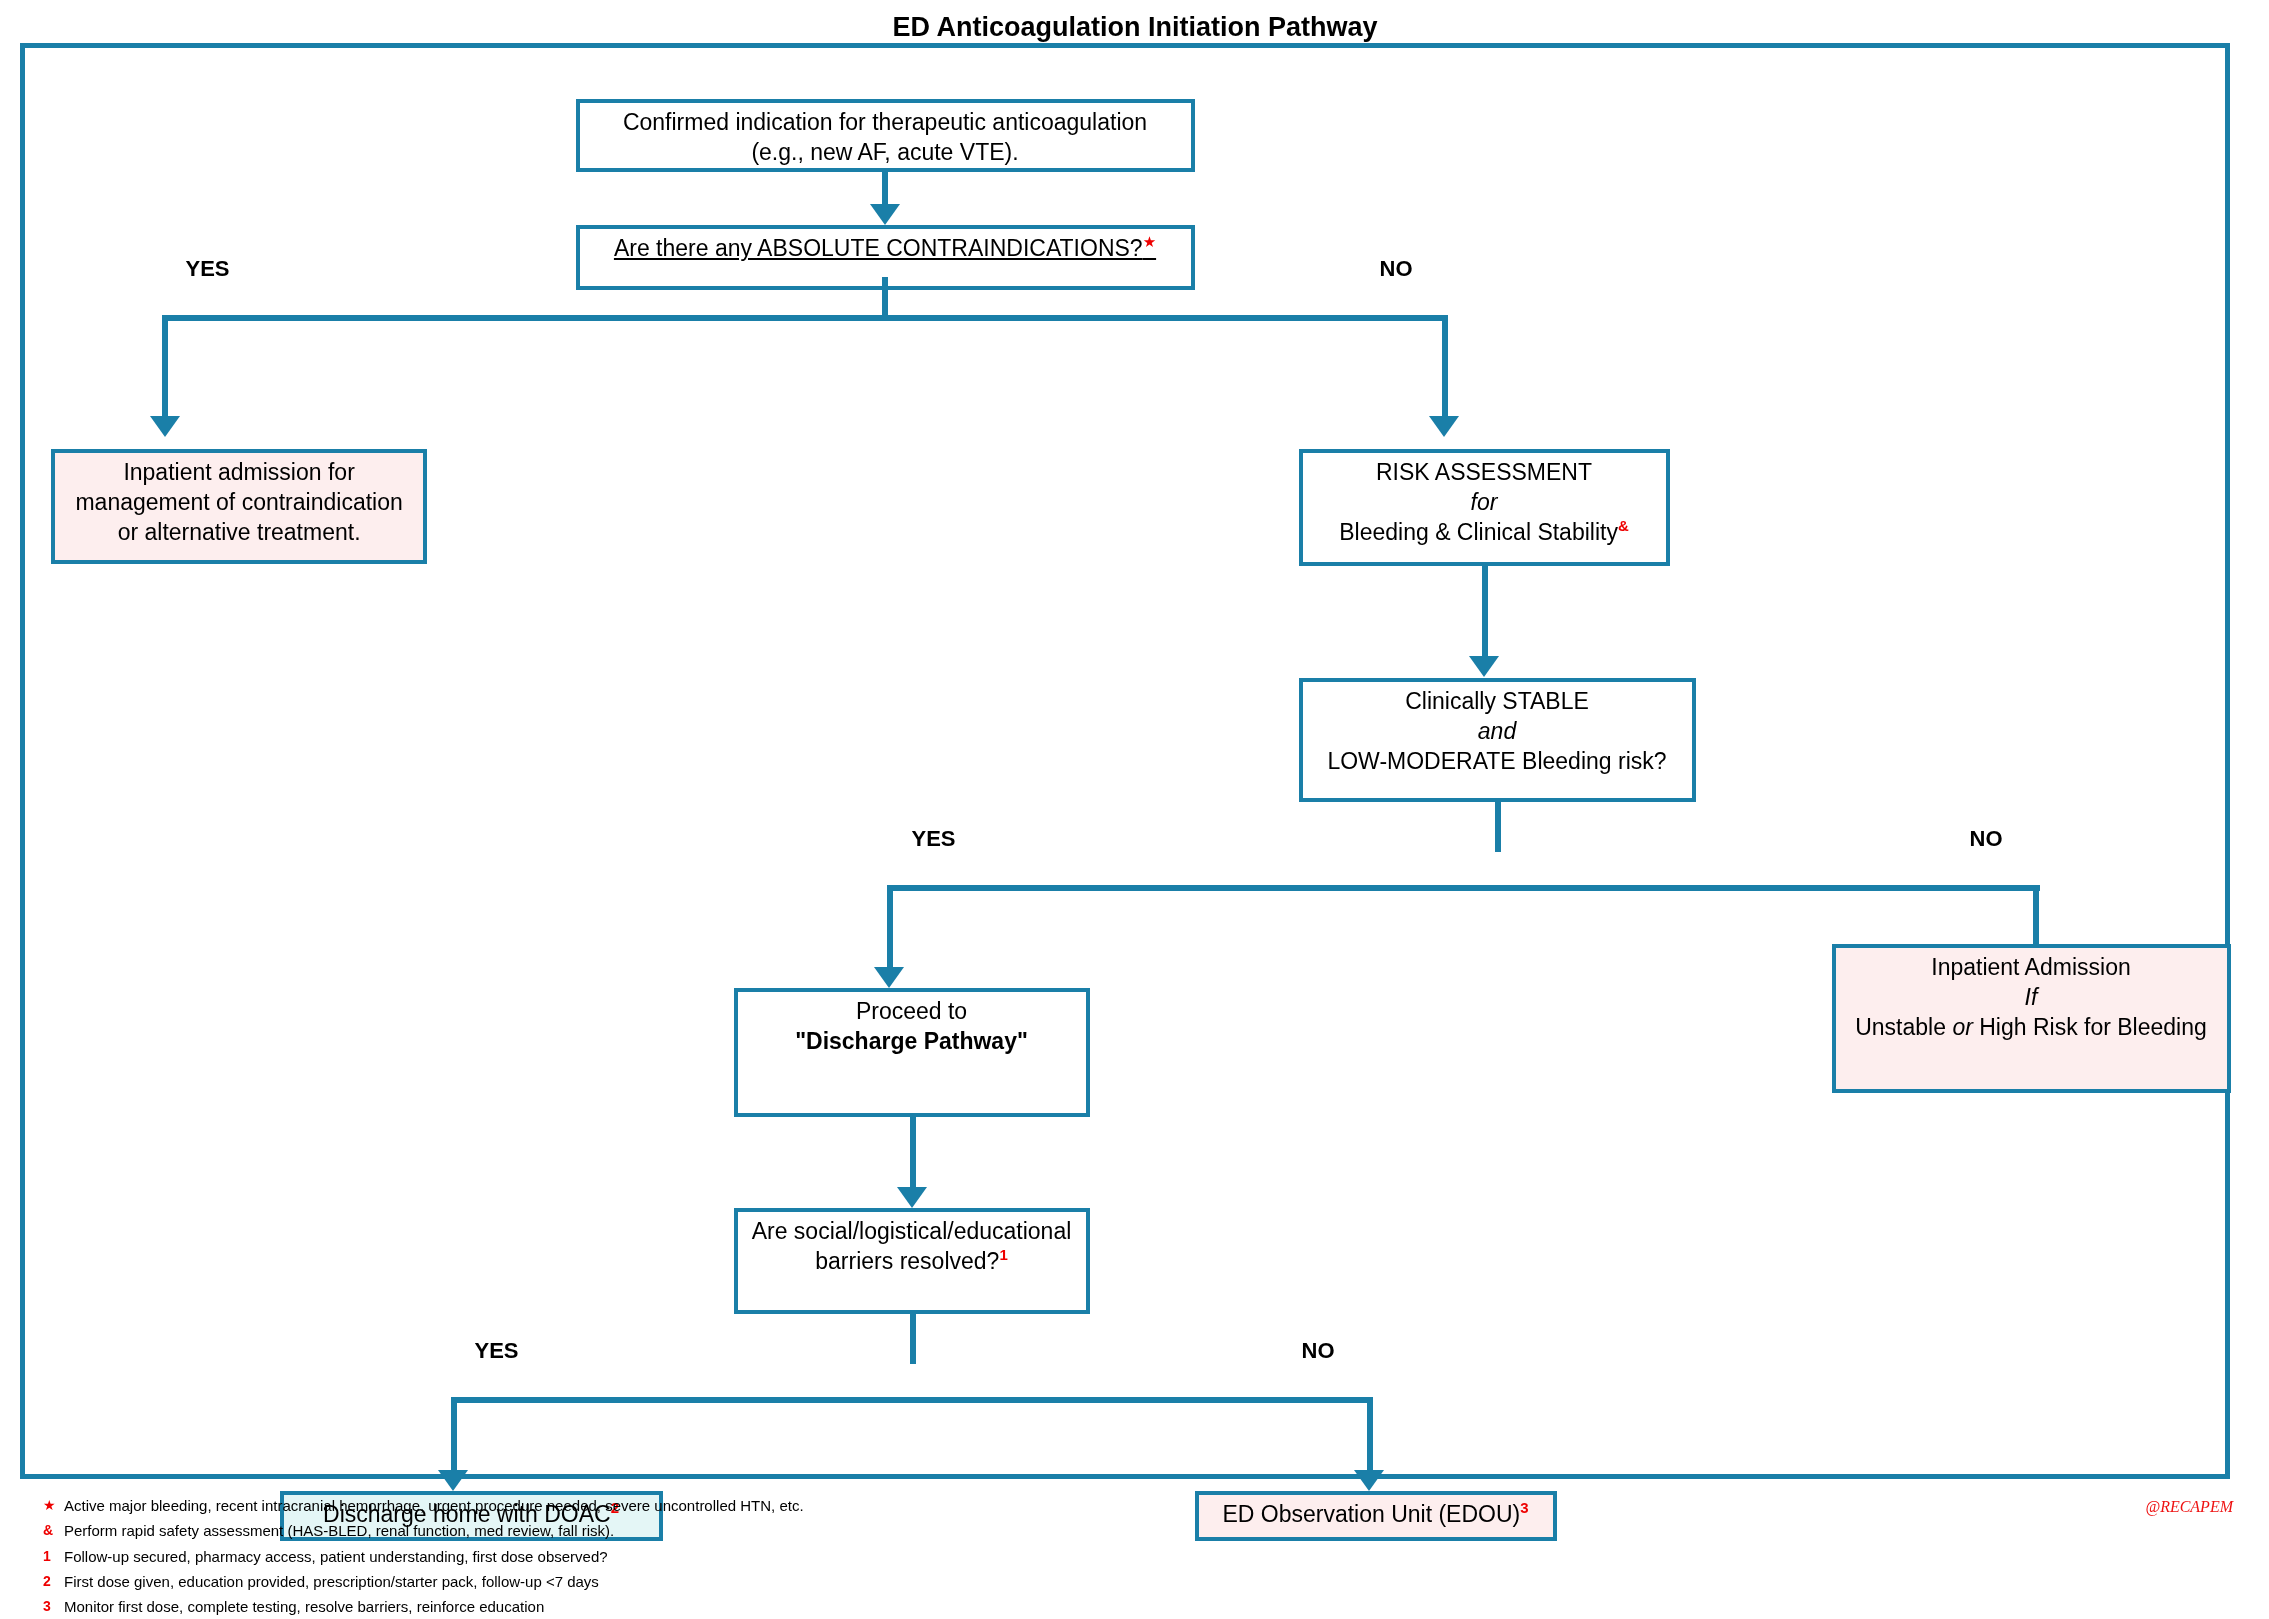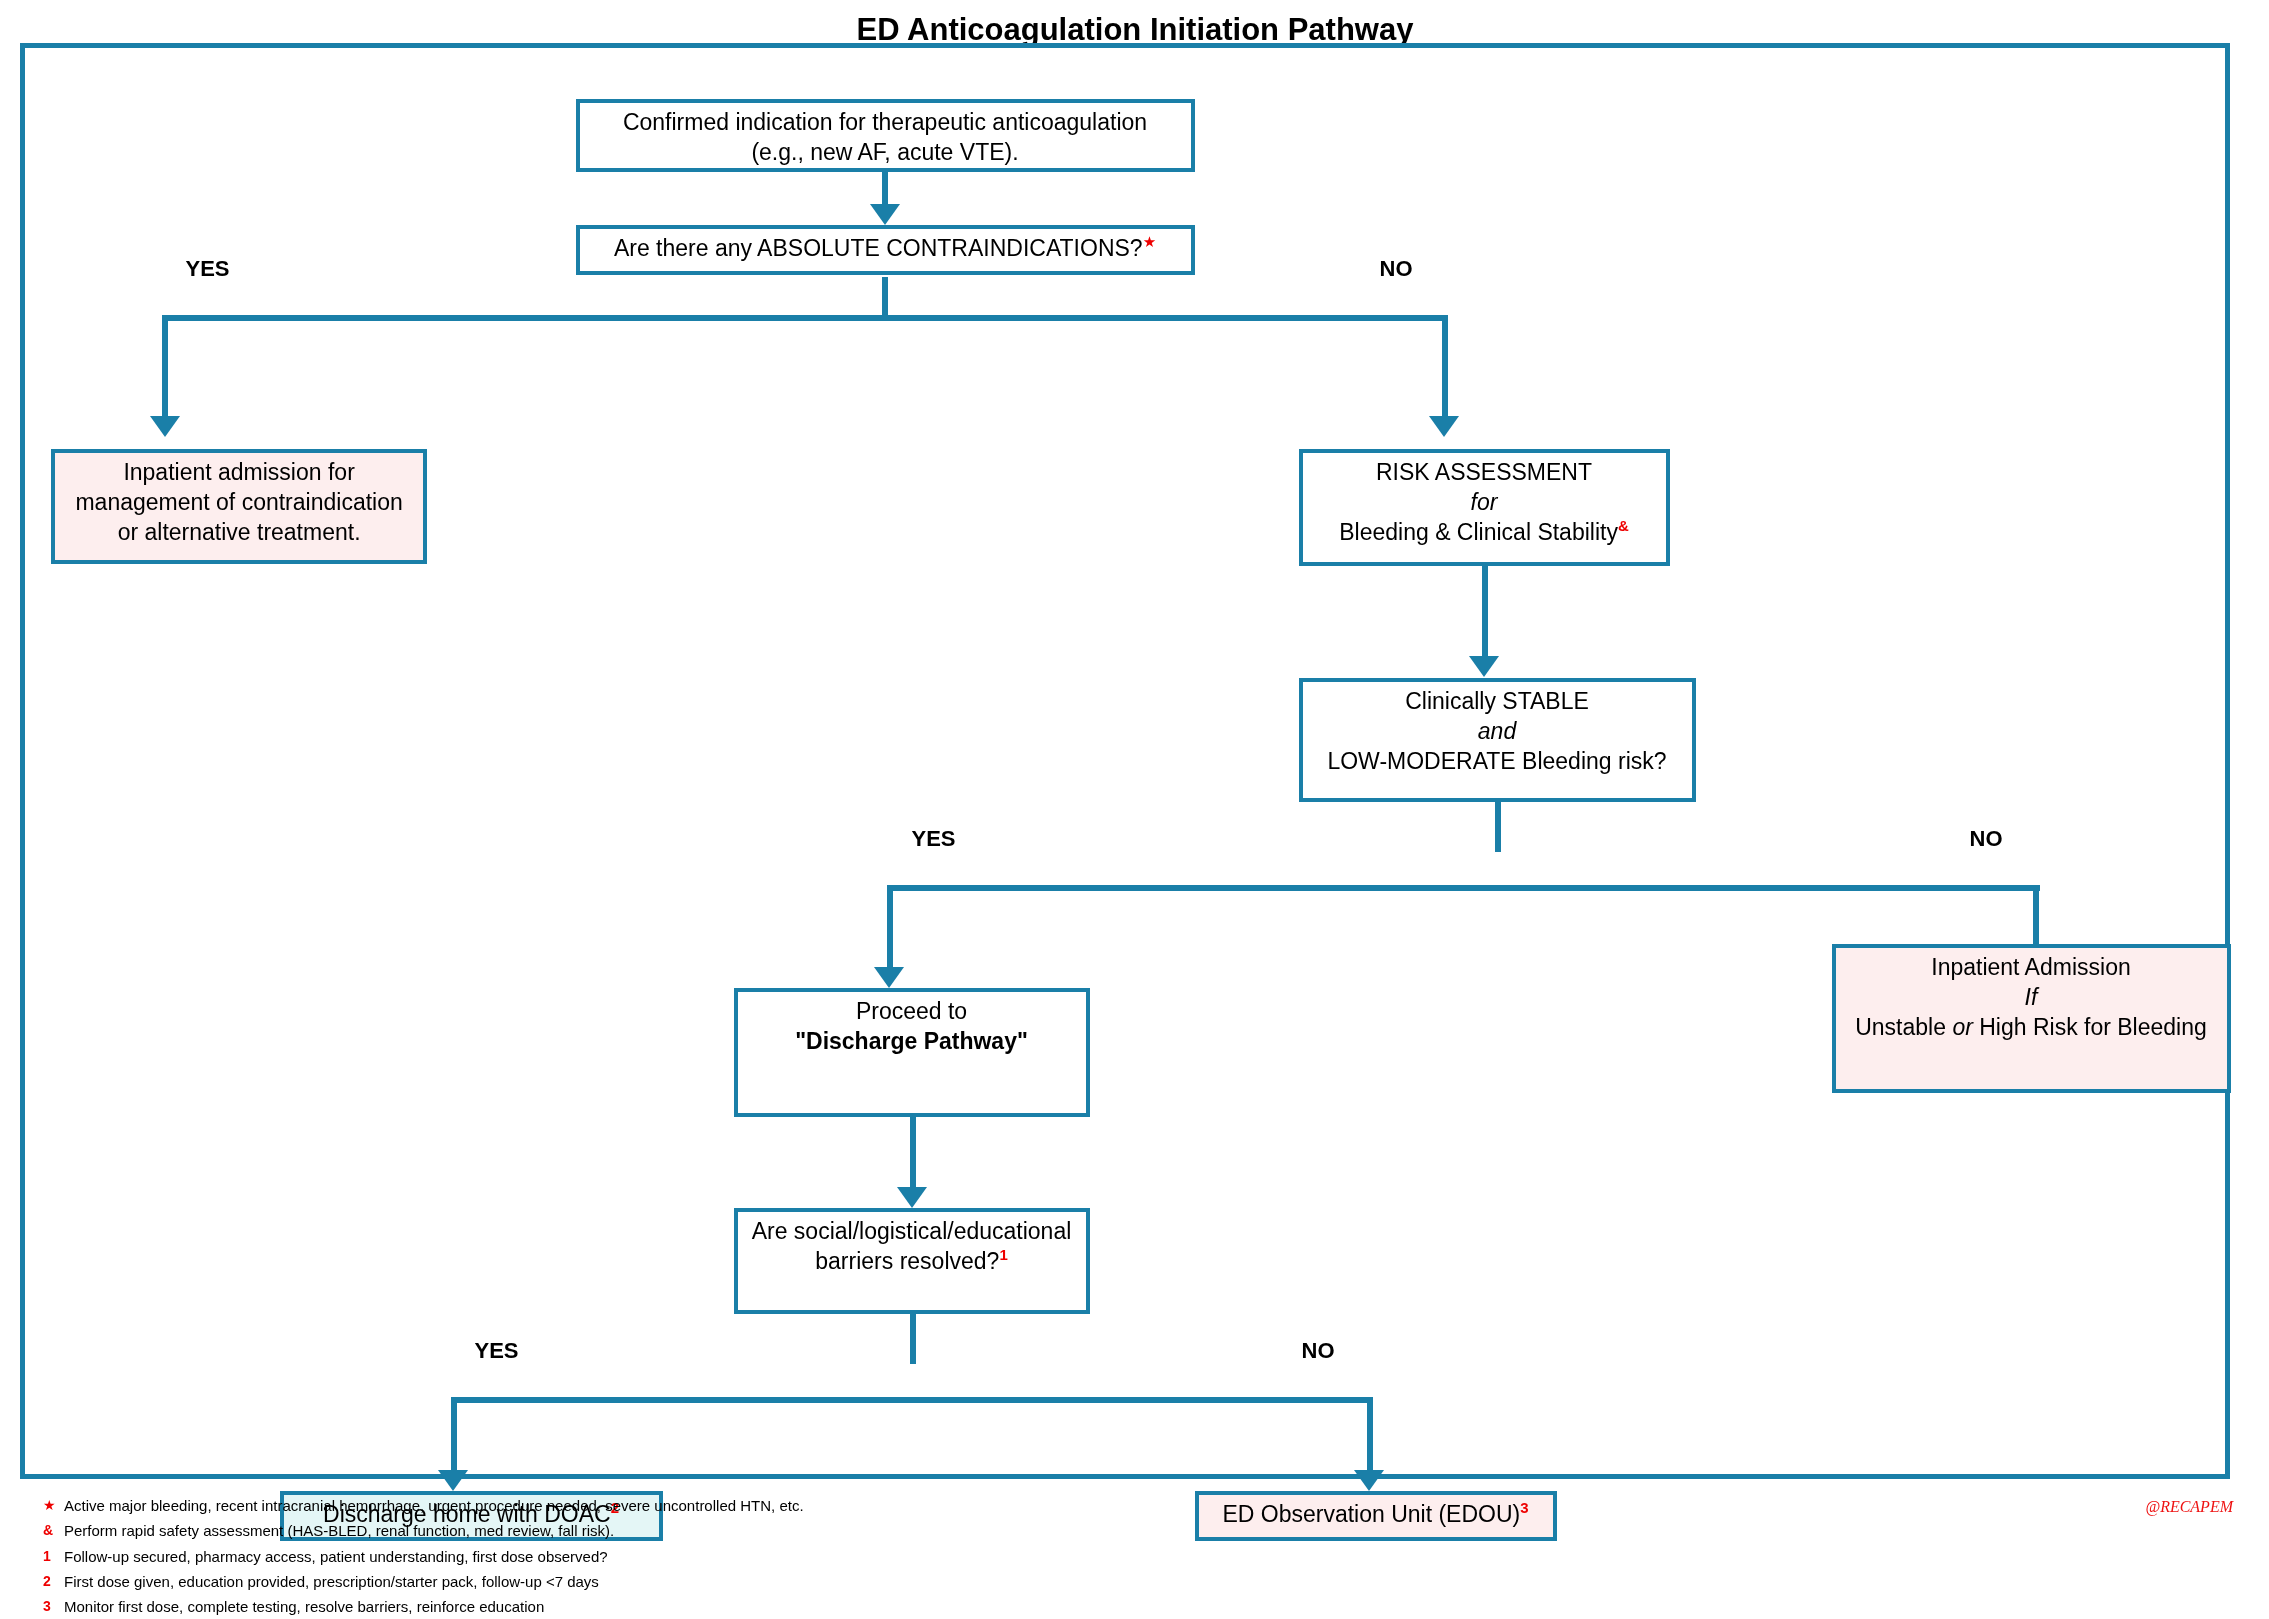--- a/index.html
+++ b/index.html
@@ -3,21 +3,21 @@
 <meta charset="utf-8">
 <style>
   html,body{margin:0;padding:0;background:#ffffff;}
   body{
     width:2270px;height:1620px;position:relative;overflow:hidden;
     font-family:"Liberation Sans","DejaVu Sans",sans-serif;
     color:#000000;
   }
   #page-title{
     position:absolute;left:0;top:12.4px;width:2270px;text-align:center;
-    font-size:31px;font-weight:bold;letter-spacing:0px;
+    font-size:27px;font-weight:bold;letter-spacing:0px;
   }
   #frame{
     position:absolute;left:19.5px;top:43px;width:2210px;height:1436px;
     border:5.3px solid #1a7fa8;box-sizing:border-box;background:#fff;
   }
   
   .node{
     position:absolute;box-sizing:border-box;border:4.4px solid #1a7fa8;
     background:#ffffff;display:flex;align-items:flex-start;justify-content:center;
     text-align:center;font-size:23px;line-height:1.30;padding:5.3px 10.6px;
@@ -61,21 +61,21 @@
   <div class="node" style="left:551px;top:51px;width:619px;height:73px;">
     <div class="inner">
       <div>Confirmed indication for therapeutic anticoagulation</div>
       <div>(e.g., new AF, acute VTE).</div>
     </div>
   </div>
 
   <div class="vline" style="left:857px;top:124px;height:39px;"></div>
   <div class="arrow" style="left:845px;top:156px;"></div>
 
-  <div class="node" style="left:551px;top:177px;width:619px;height:50px;">
+  <div class="node" style="left:551px;top:177px;width:619px;height:65px;text-decoration:underline;">
     <div class="inner">
       <span>Are there any ABSOLUTE CONTRAINDICATIONS?</span><span class="sup">★</span>
     </div>
   </div>
 
   <div class="vline" style="left:857px;top:229px;height:41px;"></div>
   <div class="hline" style="left:137px;top:267px;width:1286px;"></div>
   <div class="vline" style="left:137px;top:267px;height:108px;"></div>
   <div class="arrow" style="left:125px;top:368px;"></div>
   <div class="vline" style="left:1417px;top:267px;height:108px;"></div>

